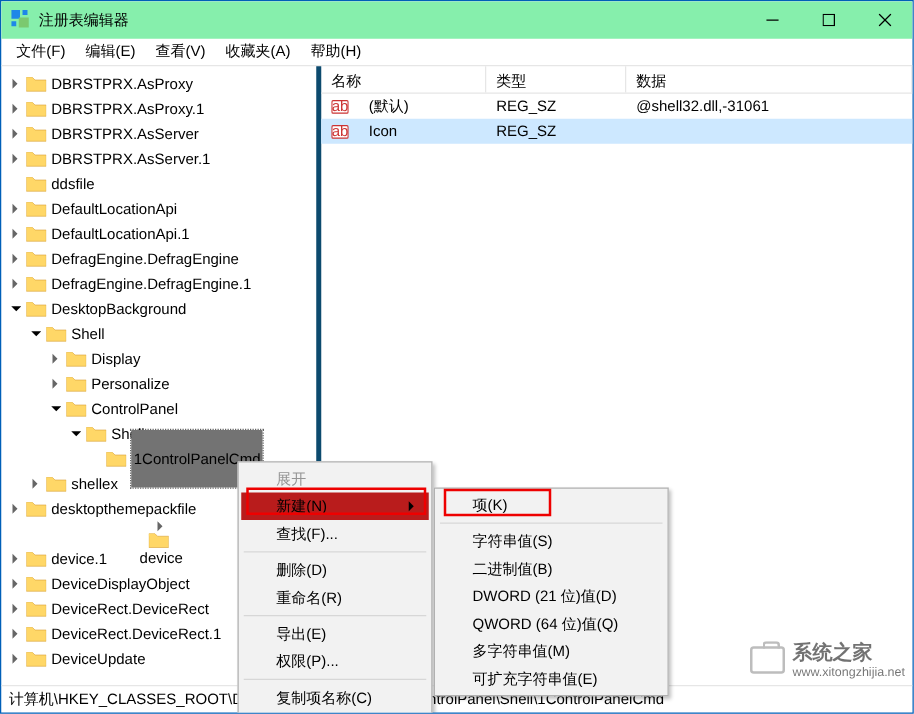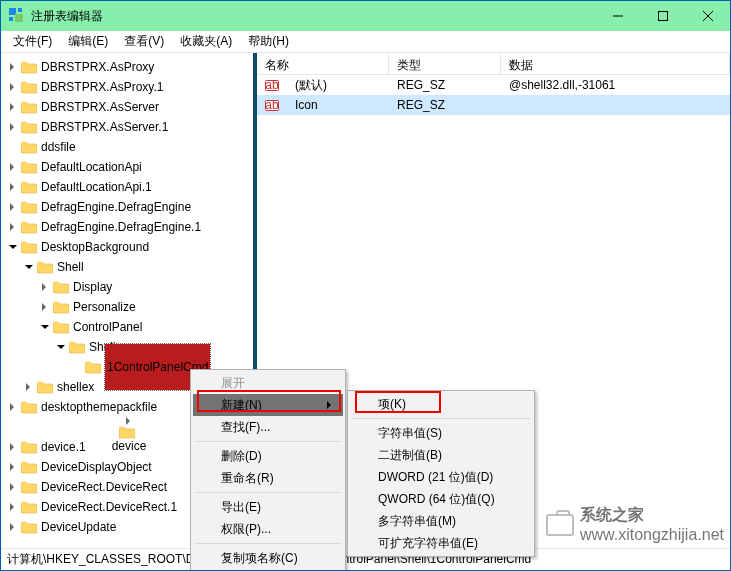--- a/index.html
+++ b/index.html
@@ -25,21 +25,21 @@
 .col{padding:4px 8px;border-right:1px solid #e6e6e6}
 .col.c1{width:132px}.col.c2{width:112px}.col.c3{flex:1}
 .rows .row{display:flex;height:20px;align-items:center}
 .row .cell{padding:0 8px;overflow:hidden;text-overflow:ellipsis}
 .row .cell.c1{width:132px;display:flex;align-items:center;gap:16px}.row .cell.c2{width:112px}.row .cell.c3{flex:1}
 .row.sel{background:#cde8ff}
 .icon-ab{width:14px;height:14px;flex-shrink:0}
 .status{position:absolute;bottom:0;left:0;right:0;height:22px;border-top:1px solid #e6e6e6;display:flex;align-items:center;padding:0 6px;font-size:12px;white-space:nowrap;overflow:hidden}
 .ctx{position:absolute;background:#f2f2f2;border:1px solid #b1b1b1;box-shadow:2px 2px 3px rgba(0,0,0,.25);padding:2px}
 .ctx .mi{height:22px;display:flex;align-items:center;padding:0 24px 0 28px;white-space:nowrap;position:relative}
-.ctx .mi.sel{background:#737373}
+.ctx .mi.sel{background:#b91c1c}
 .ctx .mi.dis{color:#949494}
 .ctx .sep{height:1px;background:#d7d7d7;margin:3px 2px}
 .ctx .mi .arrow{position:absolute;right:8px;border:4px solid transparent;border-left-color:#000;width:0;height:0}
 .redbox{position:absolute;border:2px solid #e00;pointer-events:none}
 .watermark{position:absolute;right:6px;bottom:26px;opacity:.55;font-size:14px;color:#444;display:flex;align-items:center;gap:6px}
 .watermark .wlogo{width:28px;height:22px;border:2px solid #888;border-radius:3px;position:relative}
 .watermark .wlogo::before{content:"";position:absolute;top:-6px;left:8px;width:10px;height:4px;border:2px solid #888;border-bottom:none;border-radius:3px 3px 0 0}
 </style>
 </head>
 <body>
@@ -263,21 +263,21 @@
         <span>Shell</span>
       </div>
       <div class="node" style="padding-left: 68px;">
         <span class="tw"></span>
         <span class="folder">
           <svg viewBox="0 0 16 14">
             <path d="M0 2 L5 2 L7 4 L16 4 L16 13 L0 13 Z" fill="#ffd767" stroke="#d9a23a" stroke-width="0.5"></path>
             <rect x="0" y="2" width="5" height="2" fill="#ffd767"></rect>
           </svg>
         </span>
-        <span style="background: #b91c1c; outline: rgb(102, 102, 102) dotted 1px; padding: 16px 2px;">1ControlPanelCmd</span>
+        <span style="background: #737373; outline: rgb(102, 102, 102) dotted 1px; padding: 16px 2px;">1ControlPanelCmd</span>
       </div>
       <div class="node" style="padding-left: 20px;">
         <span class="tw">
           <span class="twist"></span>
         </span>
         <span class="folder">
           <svg viewBox="0 0 16 14">
             <path d="M0 2 L5 2 L7 4 L16 4 L16 13 L0 13 Z" fill="#ffd767" stroke="#d9a23a" stroke-width="0.5"></path>
             <rect x="0" y="2" width="5" height="2" fill="#ffd767"></rect>
           </svg>
@@ -433,15 +433,15 @@
   <div class="mi">可扩充字符串值(E)</div>
 </div>
 
 <div class="redbox" style="left:196px;top:389px;width:144px;height:22px"></div>
 <div class="redbox" style="left:354px;top:390px;width:86px;height:22px"></div>
 
 <div class="watermark">
   <div class="wlogo"></div>
   <div>
     <div style="font-size:16px;font-weight:bold">系统之家</div>
-    <div style="font-size:16px">www.xitongzhijia.net</div>
+    <div style="font-size:10px">www.xitongzhijia.net</div>
   </div>
 </div>
 
 </body></html>

